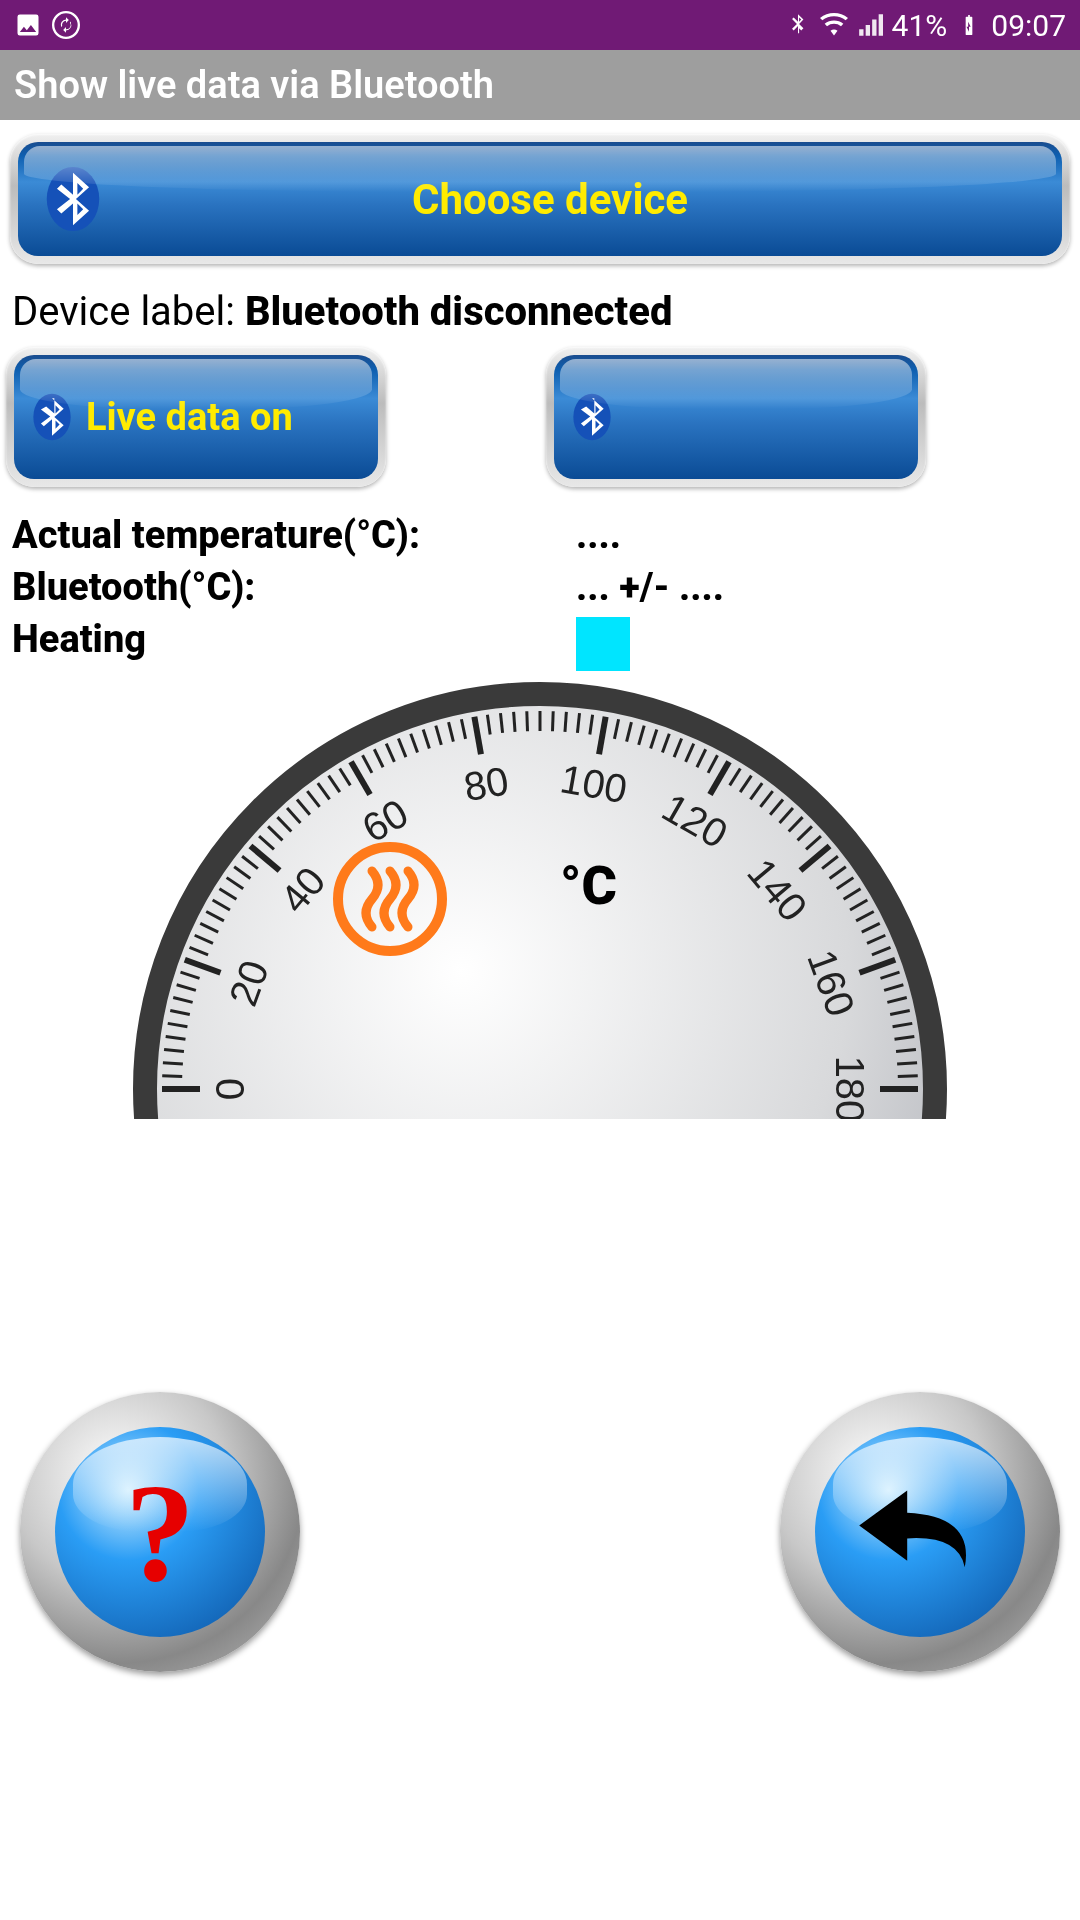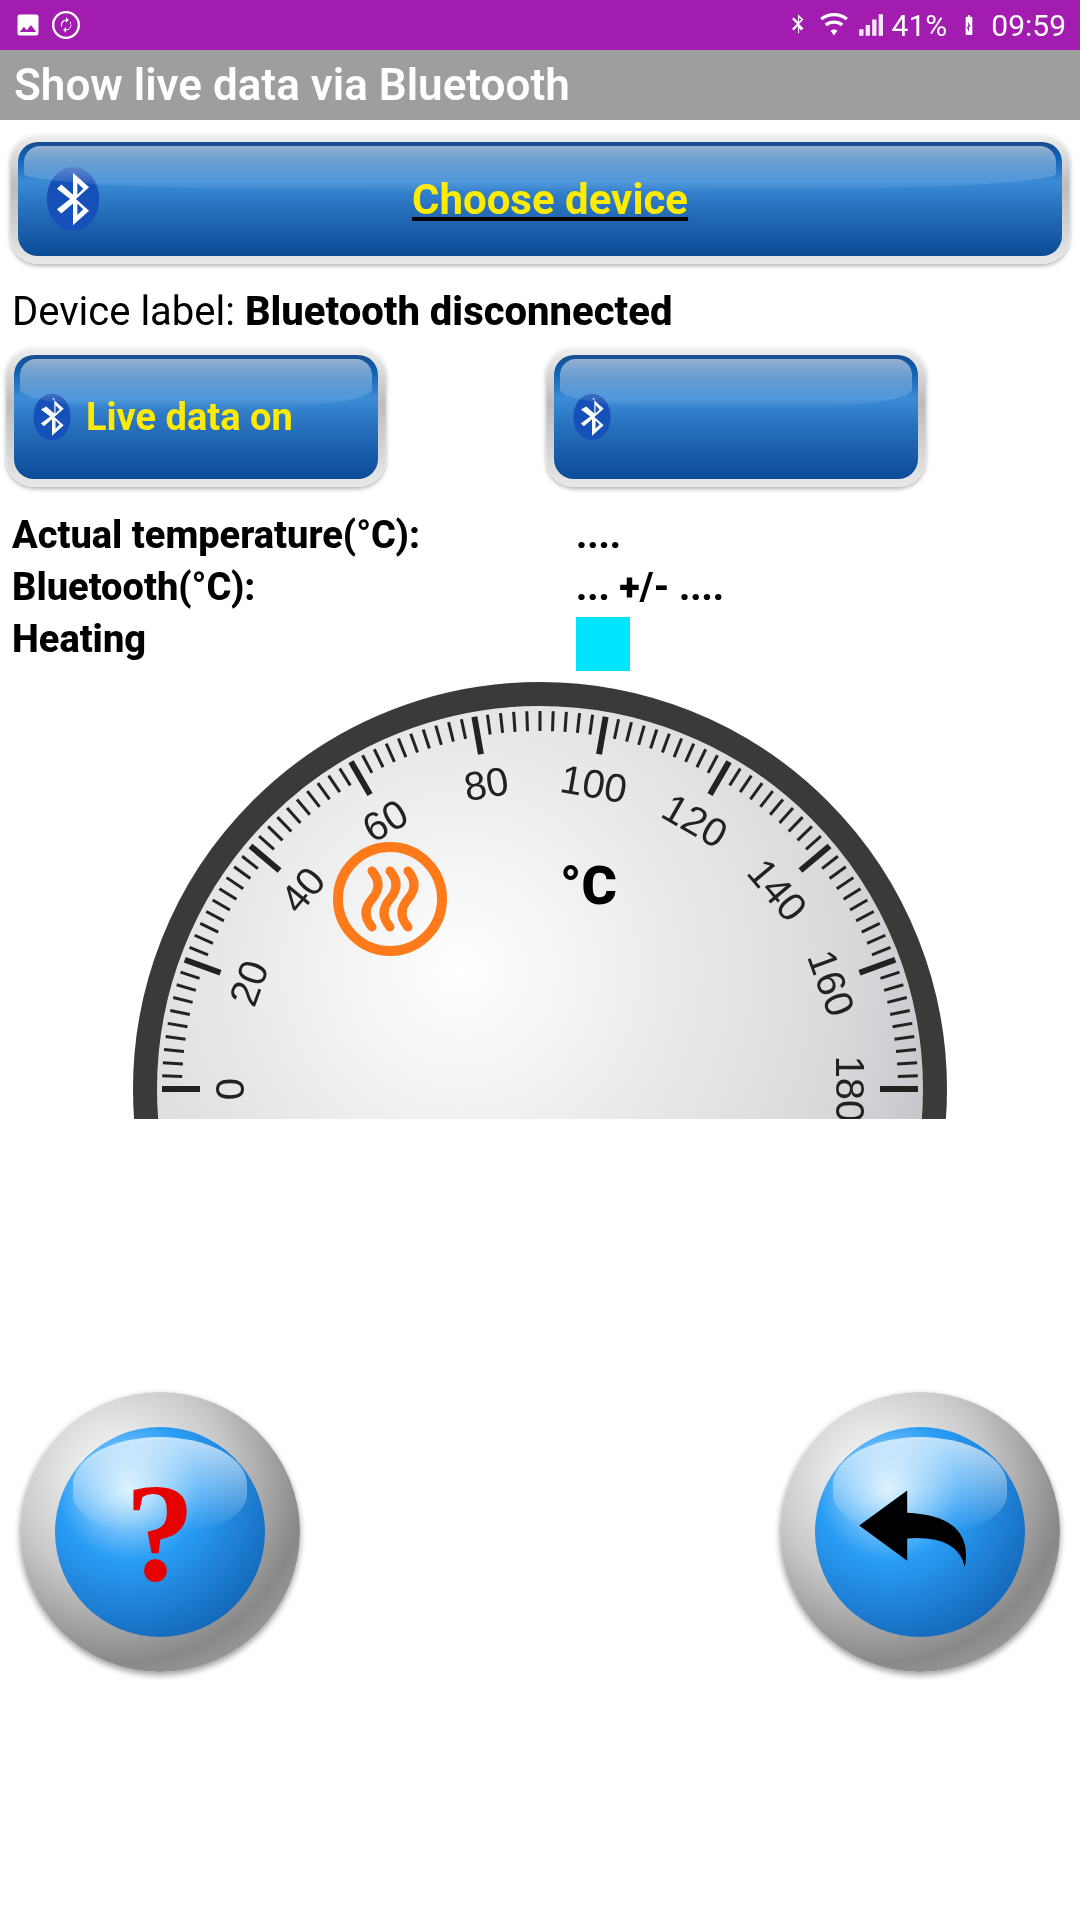--- a/index.html
+++ b/index.html
@@ -7,40 +7,40 @@
     width: 1080px;
     height: 1920px;
     font-family: Roboto, Arial, sans-serif;
     background: #ffffff;
     overflow: hidden;
     position: relative;
   }
   
   .status-bar {
     height: 50px;
-    background: #a21caf;
+    background: #701a75;
     display: flex;
     align-items: center;
     justify-content: space-between;
     padding: 0 14px;
     color: #fff;
     font-size: 30px;
   }
   .status-left { display: flex; gap: 10px; align-items: center; }
   .status-right { display: flex; gap: 8px; align-items: center; }
   .status-icon { width: 28px; height: 28px; display: inline-flex; align-items: center; justify-content: center; }
   
   .app-bar {
     height: 70px;
     background: #9e9e9e;
     display: flex;
     align-items: center;
     padding: 0 14px;
     color: #fff;
-    font-size: 44px;
+    font-size: 38px;
     font-weight: 600;
   }
   
   .content { padding: 0 6px; }
   
   .btn-frame {
     position: relative;
     padding: 8px;
     border-radius: 28px;
     background: linear-gradient(#f0f0f0,#bcbcbc 40%,#e8e8e8);
@@ -70,21 +70,21 @@
   .bt-badge {
     width: 70px; height: 70px;
     display: flex; align-items: center; justify-content: center;
     margin-left: 20px;
   }
   .bt-svg { width: 70px; height: 70px; }
   .btn-label { flex: 1; text-align: center; padding-right: 70px; }
   .btn-small .btn-label { flex: 1; text-align: left; padding-left: 6px; padding-right: 10px; }
   .btn-small .bt-badge { width: 56px; height: 56px; margin-left: 10px; }
   .btn-small .bt-svg { width: 56px; height: 56px; }
-  .choose-dev { margin: 14px 4px 0 4px; height: 130px; text-decoration: underline; }
+  .choose-dev { margin: 14px 4px 0 4px; height: 130px; }
   .choose-dev .btn { height: 114px; }
 
   .row-btns { display: flex; gap: 160px; margin: 10px 0 0 0; align-items: center; }
   .row-btns .btn-frame { width: 380px; height: 140px; }
   .row-btns .btn { height: 124px; font-size: 38px; }
 
   
   .line {
     font-size: 40px;
     padding: 6px 6px 2px 6px;
@@ -195,21 +195,21 @@
       <svg viewBox="0 0 24 24" width="26" height="26" fill="#fff">
           <path d="M2 22h4v-6H2v6zm6 0h4V12H8v10zm6 0h4V7h-4v15zm6 0h4V2h-4v20z" opacity=".9"></path>
         </svg>
     </span>
     <span>41%</span>
     <span class="status-icon">
       <svg viewBox="0 0 24 24" width="20" height="28" fill="#fff">
           <path d="M15 2h-2V0h-2v2H9a1 1 0 0 0-1 1v20a1 1 0 0 0 1 1h6a1 1 0 0 0 1-1V3a1 1 0 0 0-1-1zm-3 18l-3-6h2V8l3 6h-2v6z"></path>
         </svg>
     </span>
-    <span>09:59</span>
+    <span>09:07</span>
   </div>
 </div>
 
 <div class="app-bar">
   <span>Show live data via Bluetooth</span>
 </div>
 
 <div class="content">
 
   <div class="btn-frame choose-dev">

